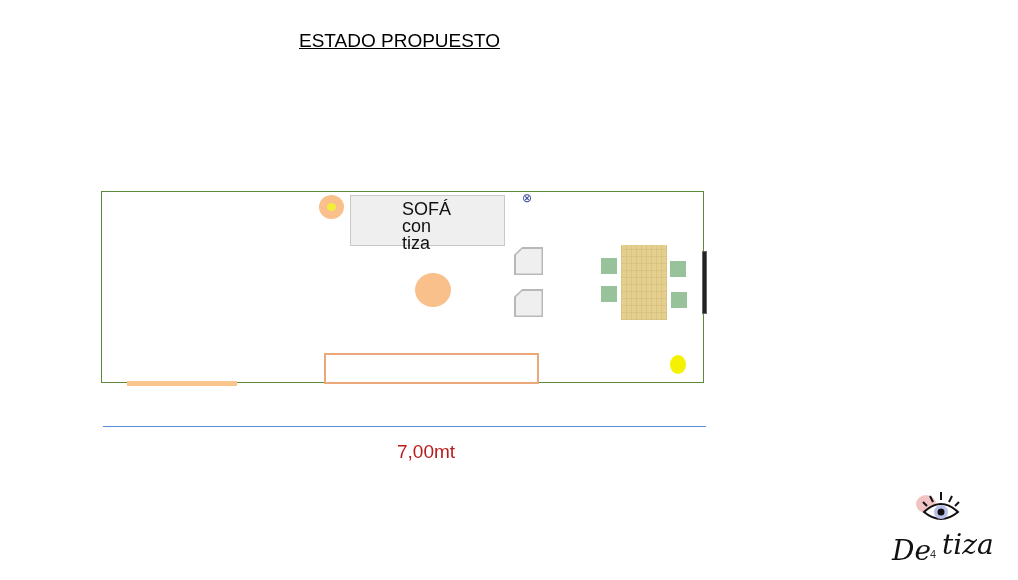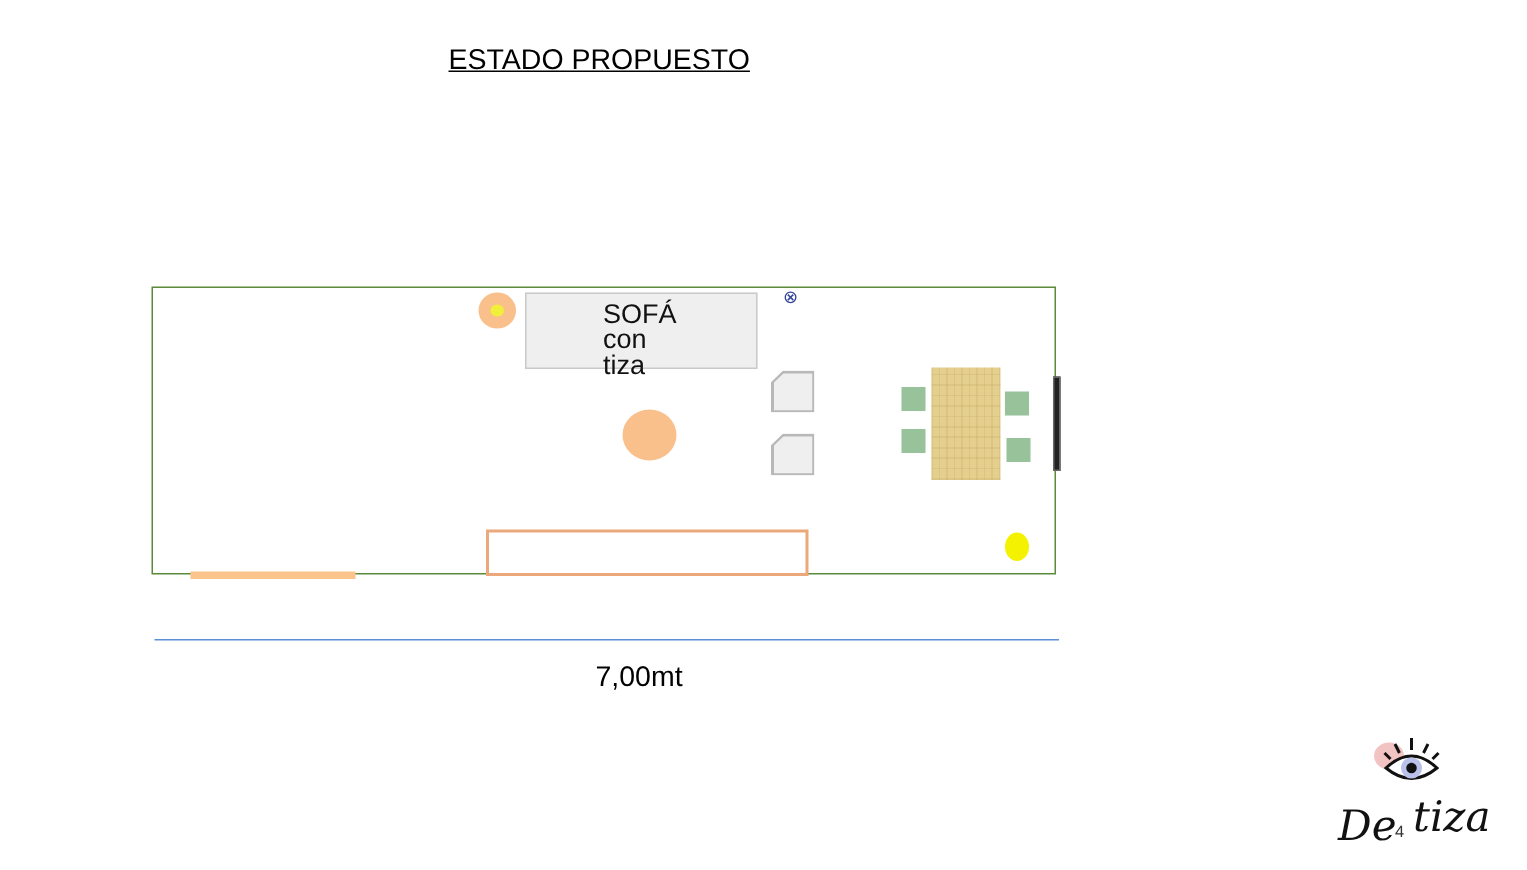--- a/index.html
+++ b/index.html
@@ -19,21 +19,21 @@
     background:
       repeating-linear-gradient(90deg, rgba(180,150,80,0.18) 0 1px, transparent 1px 5px),
       repeating-linear-gradient(0deg, rgba(170,140,70,0.15) 0 1px, transparent 1px 7px),
       #e4cf8e; }
   .chair { width:16px; height:16px; background:#97c29a; }
   .tv { left:702px; top:251px; width:5px; height:63px; background:#222; border:1px solid #666; box-sizing:border-box; }
   .yellow-light { left:670px; top:355px; width:16px; height:19px; border-radius:50%; background:#f4f200; }
   .cabinet { left:324px; top:353px; width:215px; height:31px; border:2.5px solid #eba87a; box-sizing:border-box; background:transparent; }
   .door { left:127px; top:381px; width:110px; height:5px; background:#fbc48c; }
   .dim-line { left:103px; top:426px; width:603px; height:1px; background:#5b8fd6; }
-  .dim-label { left:397px; top:441px; font-size:19px; color:#000000; white-space:nowrap; }
+  .dim-label { left:397px; top:441px; font-size:19px; color:#b91c1c; white-space:nowrap; }
   .logo { left:886px; top:488px; width:120px; height:88px; }
 </style>
 </head>
 <body>
 
 <div class="abs title">ESTADO PROPUESTO</div>
 
 <div class="abs room"></div>
 
 <div class="abs lamp-outer"></div>

